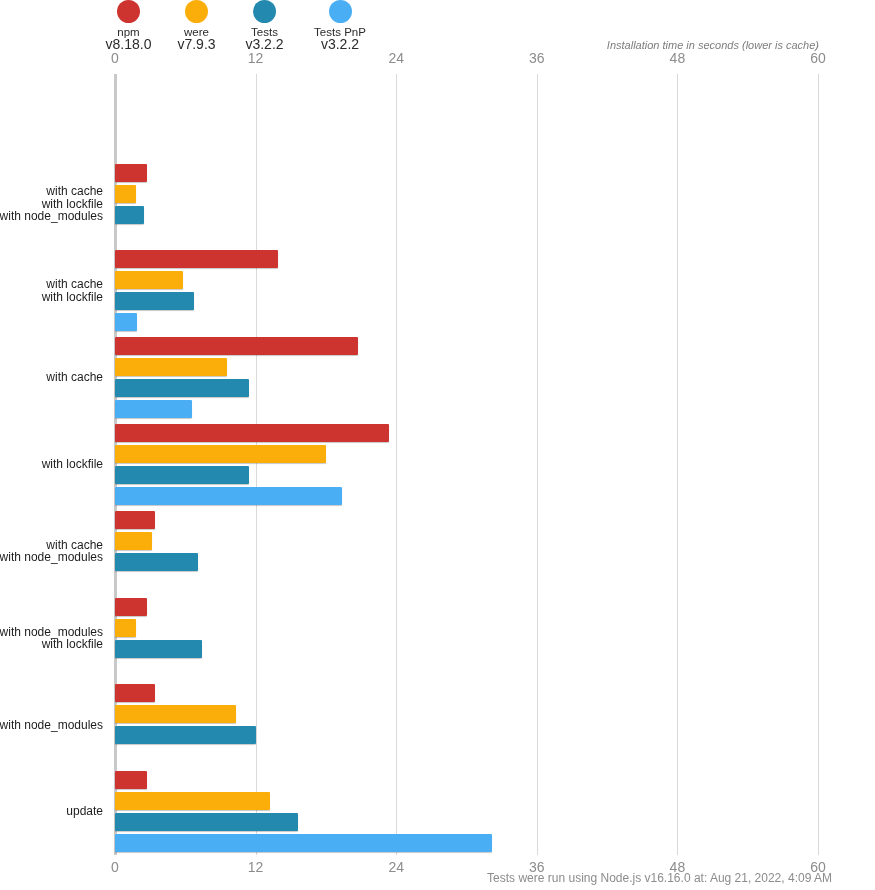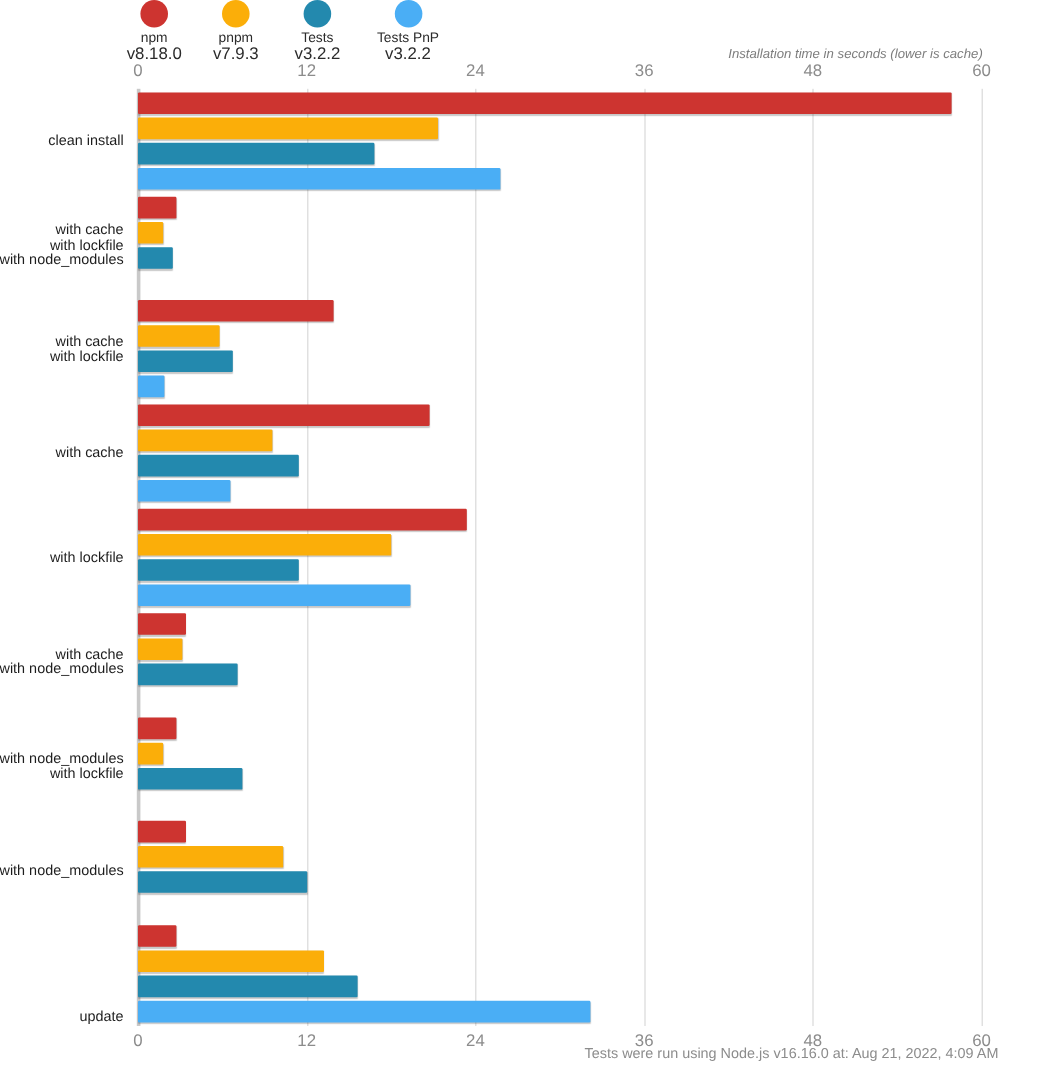--- a/index.html
+++ b/index.html
@@ -130,21 +130,21 @@
 <body>
 
 <div class="legend">
   <div class="legend-item">
     <span class="legend-swatch" style="background: rgb(205, 52, 48);"></span>
     <span class="legend-name">npm</span>
     <span class="legend-ver">v8.18.0</span>
   </div>
   <div class="legend-item">
     <span class="legend-swatch" style="background: rgb(251, 174, 9);"></span>
-    <span class="legend-name">pnpm</span>
+    <span class="legend-name">were</span>
     <span class="legend-ver">v7.9.3</span>
   </div>
   <div class="legend-item">
     <span class="legend-swatch" style="background: rgb(35, 137, 174);"></span>
     <span class="legend-name">Tests</span>
     <span class="legend-ver">v3.2.2</span>
   </div>
   <div class="legend-item">
     <span class="legend-swatch" style="background: rgb(74, 174, 245);"></span>
     <span class="legend-name">Tests PnP</span>
@@ -166,29 +166,20 @@
     <div class="tick-label tick-bot" style="left: 281.2px;">24</div>
     <div class="gridline" style="left: 421.8px;"></div>
     <div class="tick-label tick-top" style="left: 421.8px;">36</div>
     <div class="tick-label tick-bot" style="left: 421.8px;">36</div>
     <div class="gridline" style="left: 562.4px;"></div>
     <div class="tick-label tick-top" style="left: 562.4px;">48</div>
     <div class="tick-label tick-bot" style="left: 562.4px;">48</div>
     <div class="gridline" style="left: 703px;"></div>
     <div class="tick-label tick-top" style="left: 703px;">60</div>
     <div class="tick-label tick-bot" style="left: 703px;">60</div>
-    <div class="group" style="top: 0px; height: 86.7778px;">
-      <div class="group-label" style="top: 37.1389px;">
-        <div>clean install</div>
-      </div>
-      <div class="bar" title="npm: 57.9s" style="left: 0px; width: 678.395px; top: 2.88889px; background: rgb(205, 52, 48);"></div>
-      <div class="bar" title="pnpm: 21.3s" style="left: 0px; width: 249.565px; top: 23.8889px; background: rgb(251, 174, 9);"></div>
-      <div class="bar" title="Yarn: 16.8s" style="left: 0px; width: 196.84px; top: 44.8889px; background: rgb(35, 137, 174);"></div>
-      <div class="bar" title="Yarn PnP: 25.8s" style="left: 0px; width: 302.29px; top: 65.8889px; background: rgb(74, 174, 245);"></div>
-    </div>
     <div class="group" style="top: 86.7778px; height: 86.7778px;">
       <div class="group-label" style="top: 24.6389px;">
         <div>with cache</div>
         <div>with lockfile</div>
         <div>with node_modules</div>
       </div>
       <div class="bar" title="npm: 2.7s" style="left: 0px; width: 31.635px; top: 2.88889px; background: rgb(205, 52, 48);"></div>
       <div class="bar" title="pnpm: 1.8s" style="left: 0px; width: 21.09px; top: 23.8889px; background: rgb(251, 174, 9);"></div>
       <div class="bar" title="Yarn: 2.5s" style="left: 0px; width: 29.2917px; top: 44.8889px; background: rgb(35, 137, 174);"></div>
     </div>
@@ -240,21 +231,21 @@
     </div>
     <div class="group" style="top: 607.444px; height: 86.7778px;">
       <div class="group-label" style="top: 37.1389px;">
         <div>with node_modules</div>
       </div>
       <div class="bar" title="npm: 3.4s" style="left: 0px; width: 39.8367px; top: 2.88889px; background: rgb(205, 52, 48);"></div>
       <div class="bar" title="pnpm: 10.3s" style="left: 0px; width: 120.682px; top: 23.8889px; background: rgb(251, 174, 9);"></div>
       <div class="bar" title="Yarn: 12s" style="left: 0px; width: 140.6px; top: 44.8889px; background: rgb(35, 137, 174);"></div>
     </div>
     <div class="group" style="top: 694.222px; height: 86.7778px;">
-      <div class="group-label" style="top: 37.1389px; margin-top: 36px;">
+      <div class="group-label" style="top: 37.1389px;">
         <div>update</div>
       </div>
       <div class="bar" title="npm: 2.7s" style="left: 0px; width: 31.635px; top: 2.88889px; background: rgb(205, 52, 48);"></div>
       <div class="bar" title="pnpm: 13.2s" style="left: 0px; width: 154.66px; top: 23.8889px; background: rgb(251, 174, 9);"></div>
       <div class="bar" title="Yarn: 15.6s" style="left: 0px; width: 182.78px; top: 44.8889px; background: rgb(35, 137, 174);"></div>
       <div class="bar" title="Yarn PnP: 32.2s" style="left: 0px; width: 377.277px; top: 65.8889px; background: rgb(74, 174, 245);"></div>
     </div>
   </div>
 
 <div class="footer">Tests were run using Node.js v16.16.0 at: Aug 21, 2022, 4:09 AM</div>

